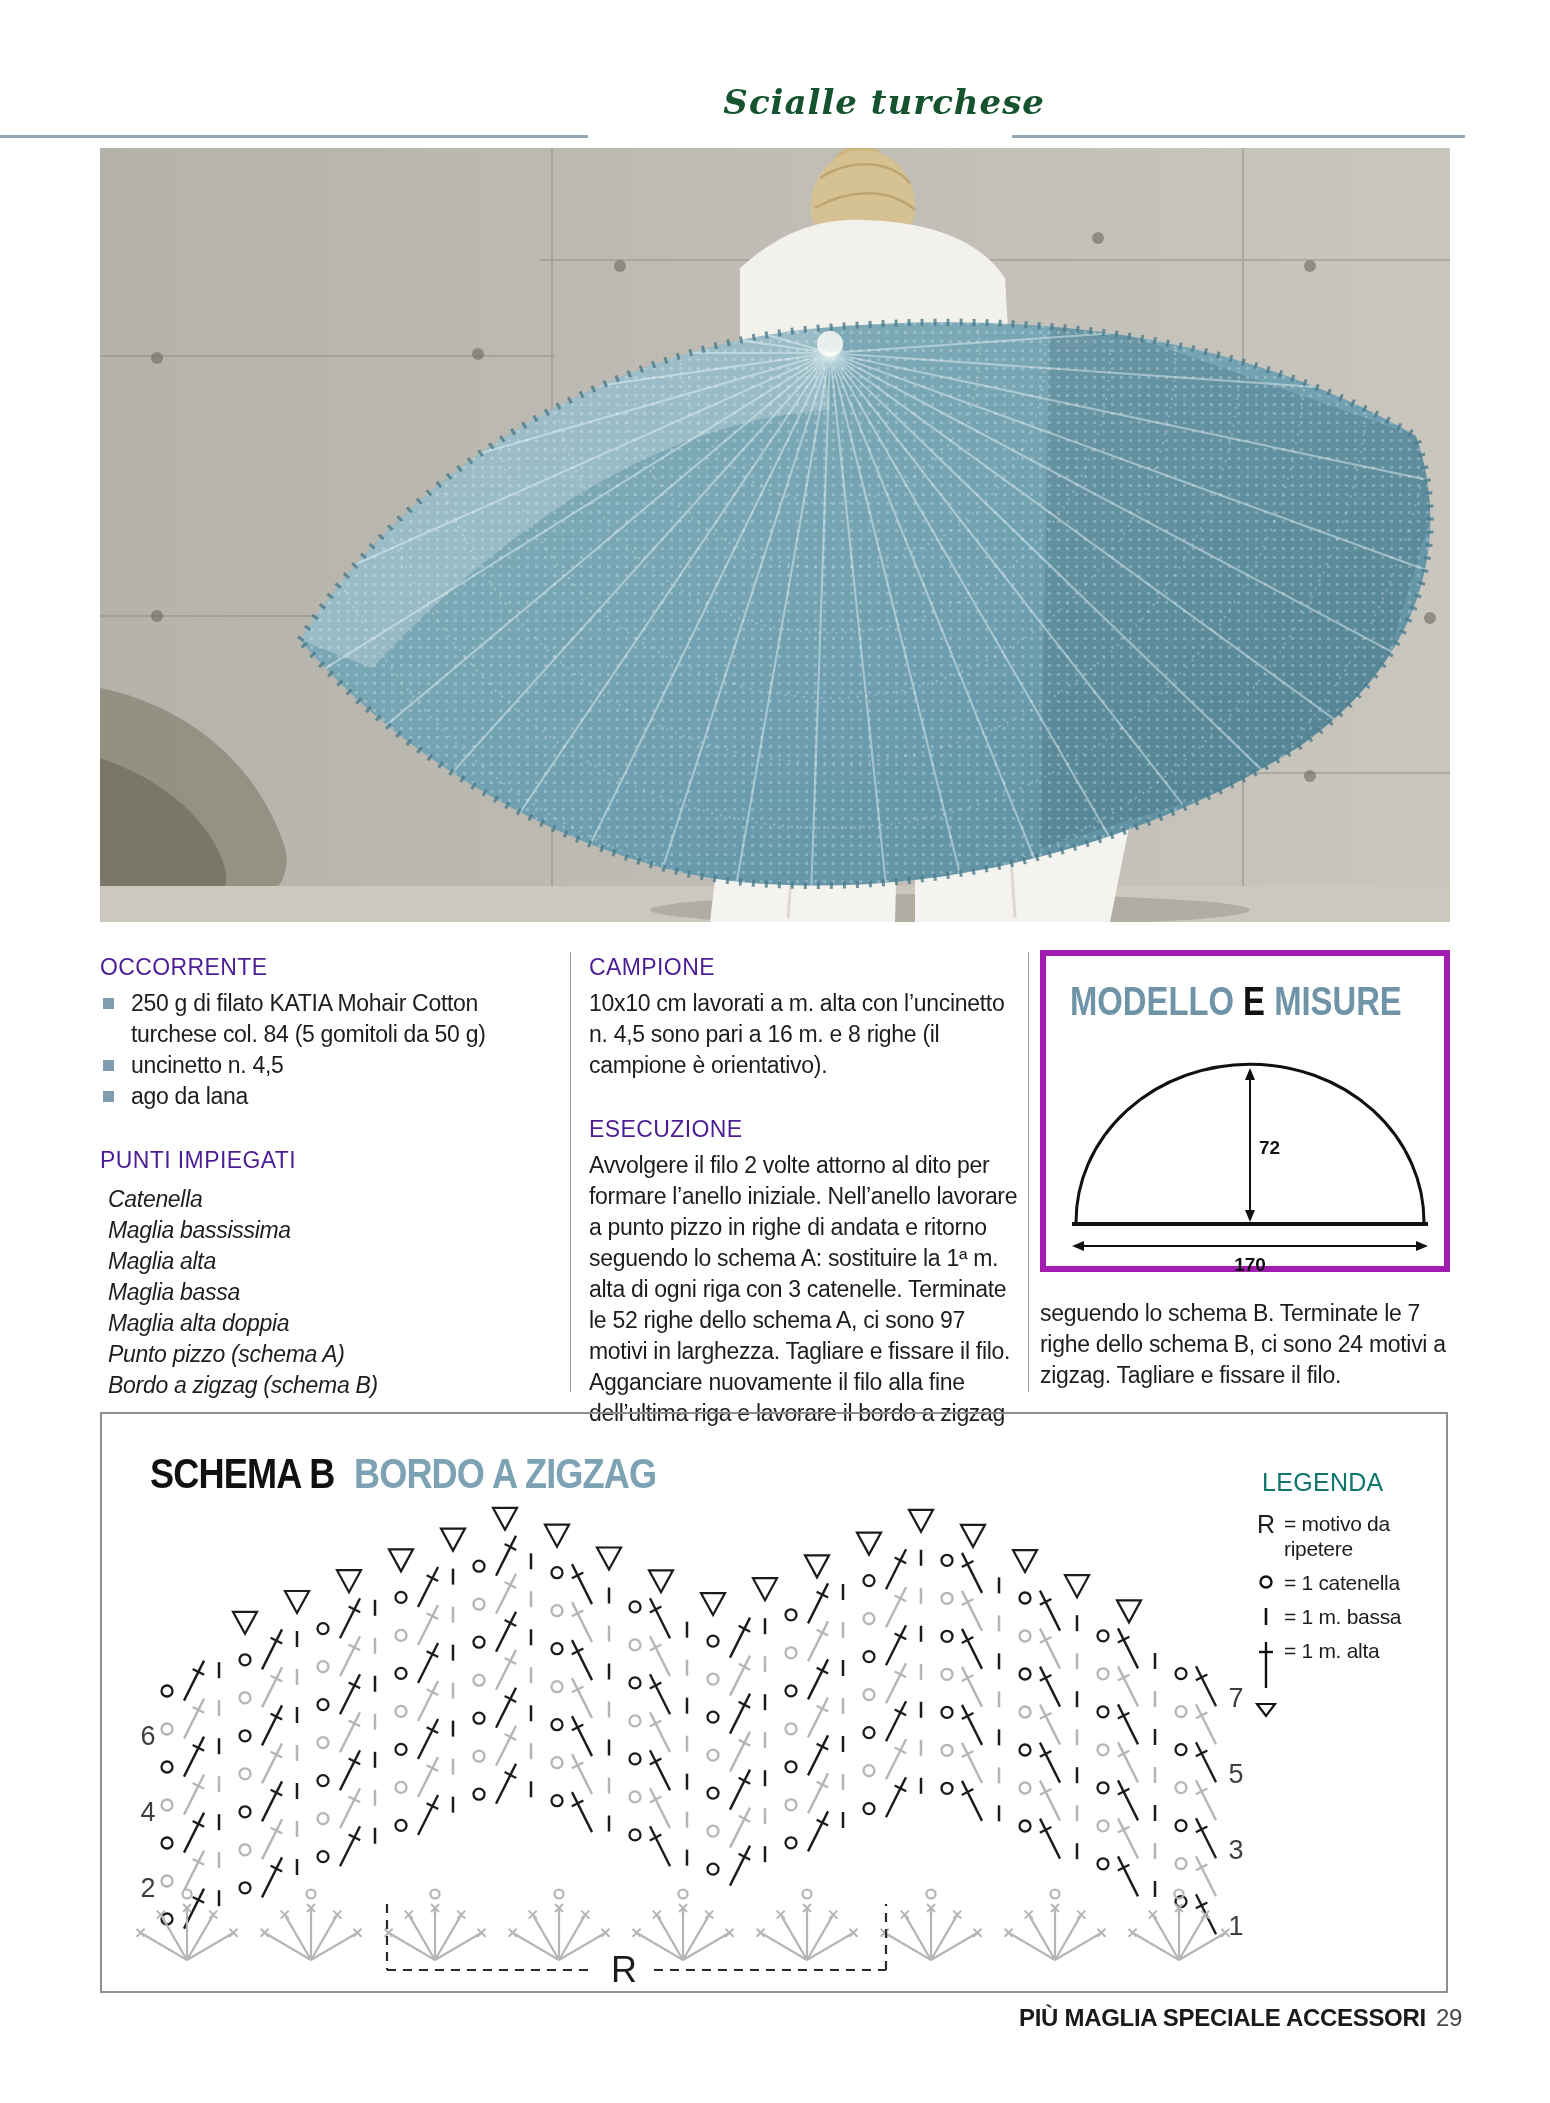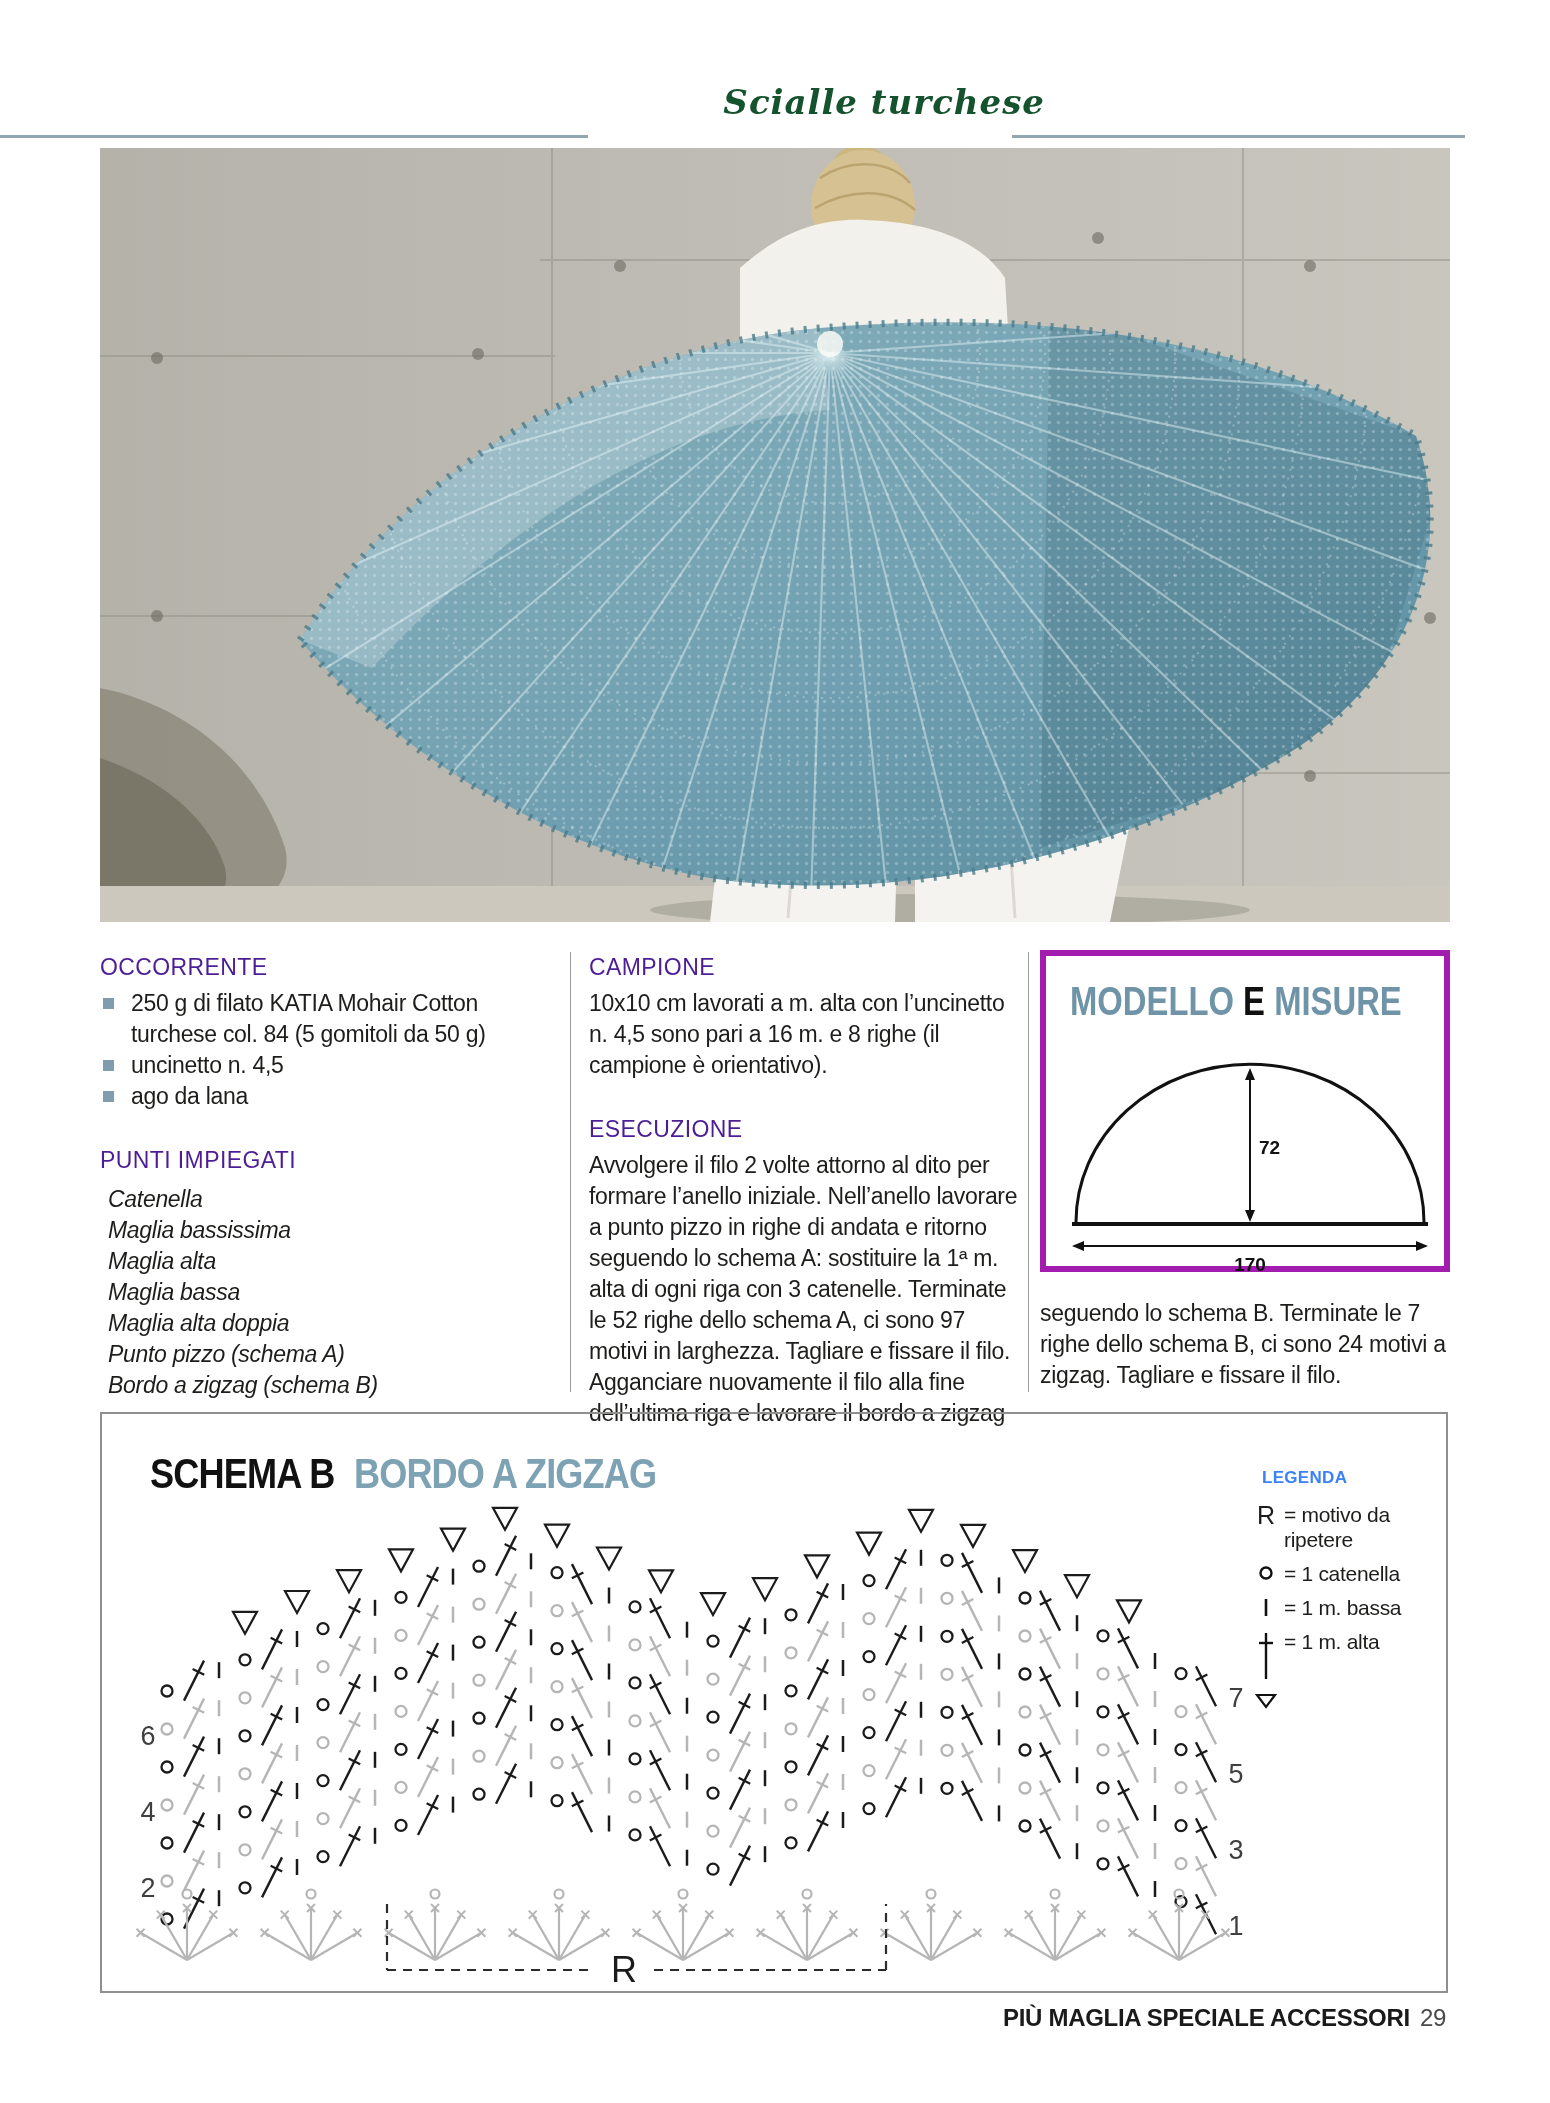--- a/index.html
+++ b/index.html
@@ -40,28 +40,28 @@
   .model-title .acc{color:#6f94a8;} .model-title .blk{color:#111;}
   .model-box svg{position:absolute;left:0;top:68px;}
 
   
   .schema-box{position:absolute;left:100px;top:1412px;width:1348px;height:581px;border:2px solid #8f8f8f;box-sizing:border-box;}
   .schema-title{position:absolute;left:48px;top:36px;font-size:42px;font-weight:bold;letter-spacing:-1px;
                 transform:scaleX(.86);transform-origin:left top;white-space:nowrap;}
   .schema-title .blk{color:#111;} .schema-title .acc{color:#7ca2b4;margin-left:12px;}
   #chart-svg{position:absolute;left:0;top:0;}
   .legend{position:absolute;left:1146px;top:54px;width:196px;}
-  .legend-h{font-size:17px;font-weight:bold;color:#3b82f6;margin:0 0 14px 14px;letter-spacing:.3px;}
+  .legend-h{font-size:25px;font-weight:normal;color:#0f766e;margin:0 0 14px 14px;letter-spacing:.3px;}
   .legend-item{display:flex;align-items:flex-start;font-size:21px;line-height:25px;margin-bottom:9px;letter-spacing:-0.3px;}
   .legend-item .sym{width:36px;flex:none;display:flex;justify-content:center;padding-top:1px;}
   .legend-item .sym-r{font-size:25px;line-height:25px;color:#1d1d1b;}
   .legend-item .txt{flex:1;}
 
   
-  .footer{position:absolute;top:2004px;right:104px;font-size:24px;font-weight:bold;color:#1a1a1a;letter-spacing:-0.3px;}
+  .footer{position:absolute;top:2004px;right:88px;font-size:24px;font-weight:bold;color:#1a1a1a;letter-spacing:-0.3px;}
   .footer .pagenum{font-weight:normal;color:#4a4a4a;margin-left:10px;}
 </style>
 </head>
 <body>
 
 <div class="page">
 
   <div class="header-line left"></div>
   <div class="header-line right"></div>
   <div class="page-title">Scialle turchese</div>

